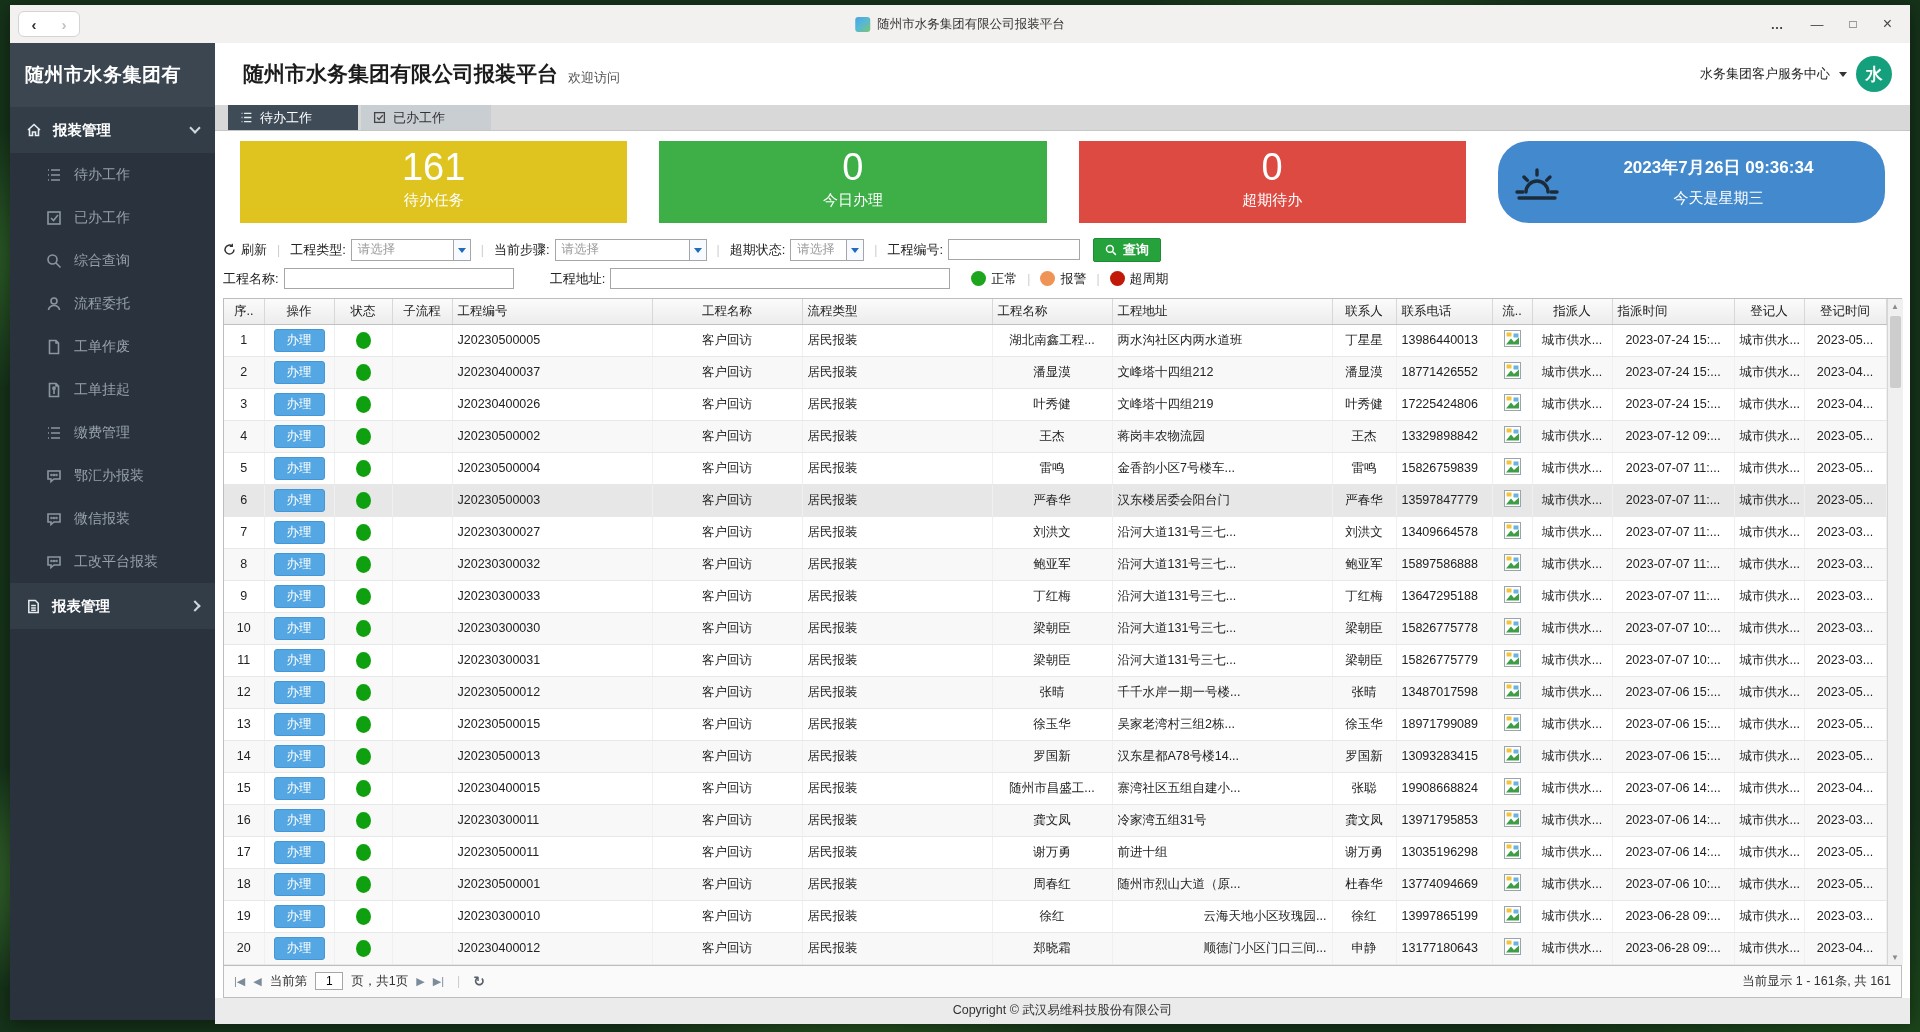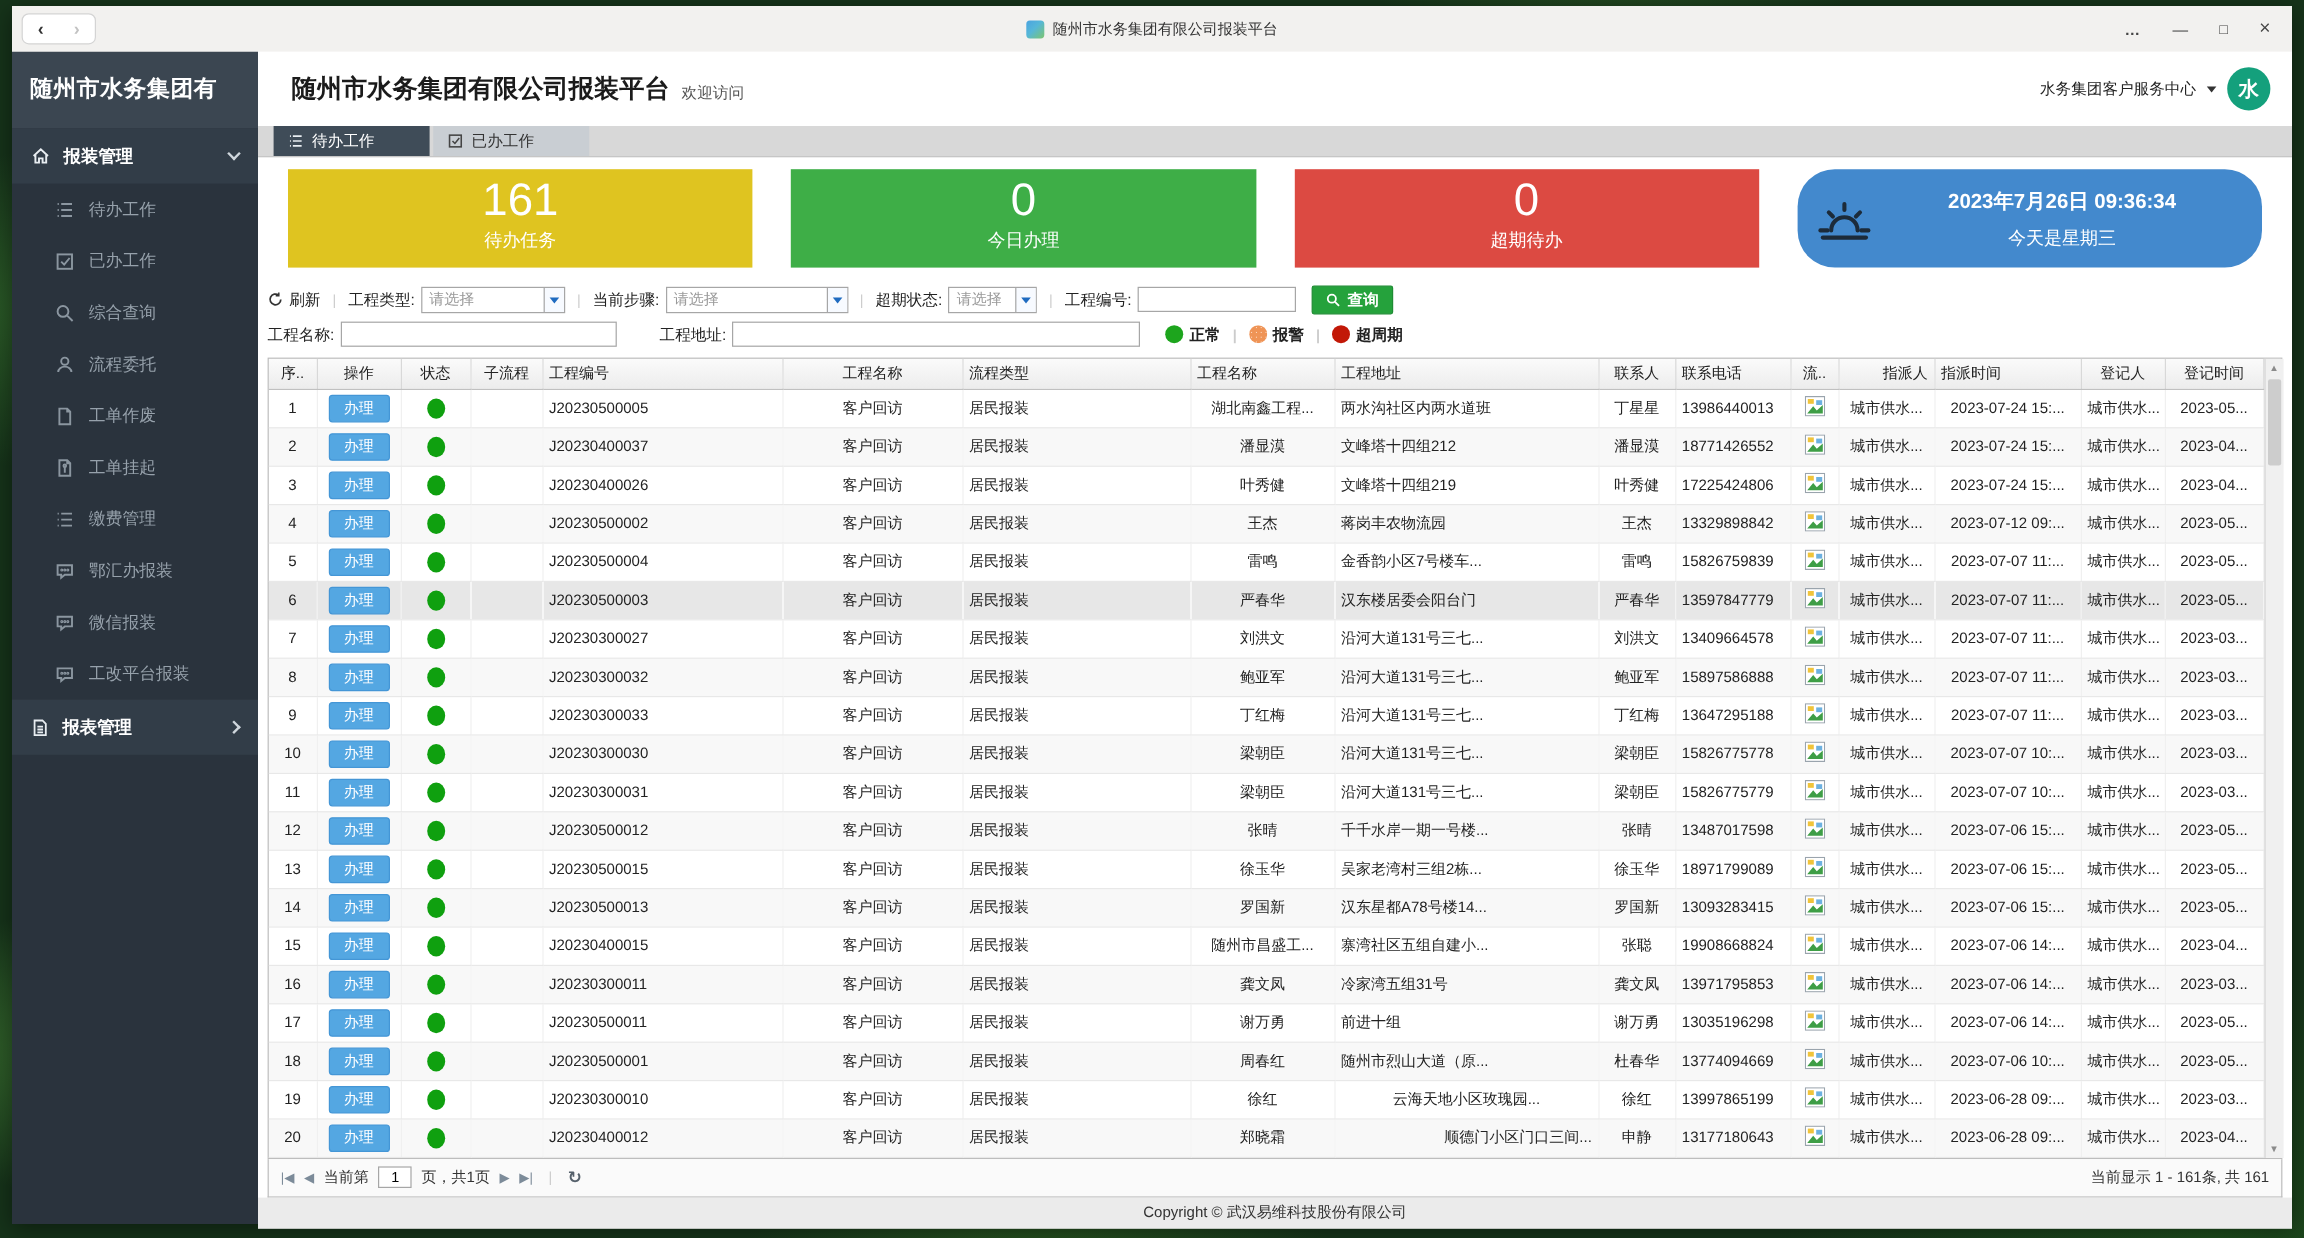--- a/index.html
+++ b/index.html
@@ -89,21 +89,21 @@
   .sel-arrow { width:17px; height:100%; border-left:1px solid #a6a6a6; background:#f7faff;
     display:flex; align-items:center; justify-content:center; }
   .sel-arrow i { border:4px solid transparent; border-top:5px solid #1f6bc0; margin-top:5px; }
   .w-type { width:120px; } .w-step { width:152px; } .w-over { width:74px; }
   .f-input { border:1px solid #a6a6a6; height:21px; width:132px; font-size:12.5px; padding:0 4px;
     font-family:inherit; }
   .f-input.name { width:230px; } .f-input.addr { width:340px; }
   .btn-query { background:#25a23c; color:#fff; border:1px solid #1e8c33; height:24px; padding:0 11px;
     display:flex; align-items:center; gap:6px; font-size:13px; margin-left:8px; border-radius:2px;
     font-weight:bold; cursor:pointer; }
-  .legend { display:flex; align-items:center; gap:5px; margin-left:16px;font-weight:bold; }
+  .legend { display:flex; align-items:center; gap:5px; margin-left:16px; }
   .dot { width:15px; height:15px; border-radius:50%; display:inline-block; }
   .dot.warn { background-color:#ef9456;
     background-image:radial-gradient(#ffe9d8 22%, transparent 24%); background-size:4px 4px; }
 
   
   .grid-wrap { margin:6px 8px 0; border:1px solid #bdbdbd; display:flex; flex-shrink:0; }
   table { border-collapse:collapse; table-layout:fixed; flex:1; width:100%; }
   th { height:25px; background:linear-gradient(#fbfbfb,#ececec); border-right:1px solid #d8d8d8;
     border-bottom:1px solid #c0c0c0; font-size:12.5px; font-weight:normal; color:#222;
     padding:0 5px; white-space:nowrap; overflow:hidden; }
@@ -400,21 +400,21 @@
                 <th style="text-align:center">状态</th>
                 <th style="text-align:center">子流程</th>
                 <th style="text-align:left">工程编号</th>
                 <th style="text-align:center">工程名称</th>
                 <th style="text-align:left">流程类型</th>
                 <th style="text-align:left">工程名称</th>
                 <th style="text-align:left">工程地址</th>
                 <th style="text-align:center">联系人</th>
                 <th style="text-align:left">联系电话</th>
                 <th style="text-align:center">流..</th>
-                <th style="text-align:right">指派人</th>
+                <th style="text-align:center">指派人</th>
                 <th style="text-align:left">指派时间</th>
                 <th style="text-align:center">登记人</th>
                 <th style="text-align:center">登记时间</th>
               </tr>
             </thead>
           <tbody id="grid-body">
               <tr>
                 <td style="text-align:center">1</td>
                 <td style="text-align:center"><button class="btn-handle">办理</button></td>
                 <td style="text-align:center"><span class="status-dot"></span></td>
@@ -830,21 +830,21 @@
               </tr>
               <tr>
                 <td style="text-align:center">19</td>
                 <td style="text-align:center"><button class="btn-handle">办理</button></td>
                 <td style="text-align:center"><span class="status-dot"></span></td>
                 <td style="text-align:center"></td>
                 <td style="text-align:left">J20230300010</td>
                 <td style="text-align:center">客户回访</td>
                 <td style="text-align:left">居民报装</td>
                 <td style="text-align:center">徐红</td>
-                <td style="text-align:center">云海天地小区玫瑰园...</td>
+                <td style="text-align:right">云海天地小区玫瑰园...</td>
                 <td style="text-align:center">徐红</td>
                 <td style="text-align:left">13997865199</td>
                 <td style="text-align:center"><svg width="17" height="17" viewBox="0 0 17 17">
                     <rect x="0.5" y="0.5" width="16" height="16" fill="#fff" stroke="#9aa4ad"></rect>
                     <rect x="2.5" y="2.5" width="5" height="4" fill="#f0c43b"></rect>
                     <rect x="9.5" y="3.5" width="5" height="4" fill="#6db1e0"></rect>
                     <path d="M2 14.5 L7 8.5 L10 12 L15 7.5 V14.5 Z" fill="#3e9e46"></path>
                   </svg></td>
                 <td style="text-align:center">城市供水...</td>
                 <td style="text-align:center">2023-06-28 09:...</td>

